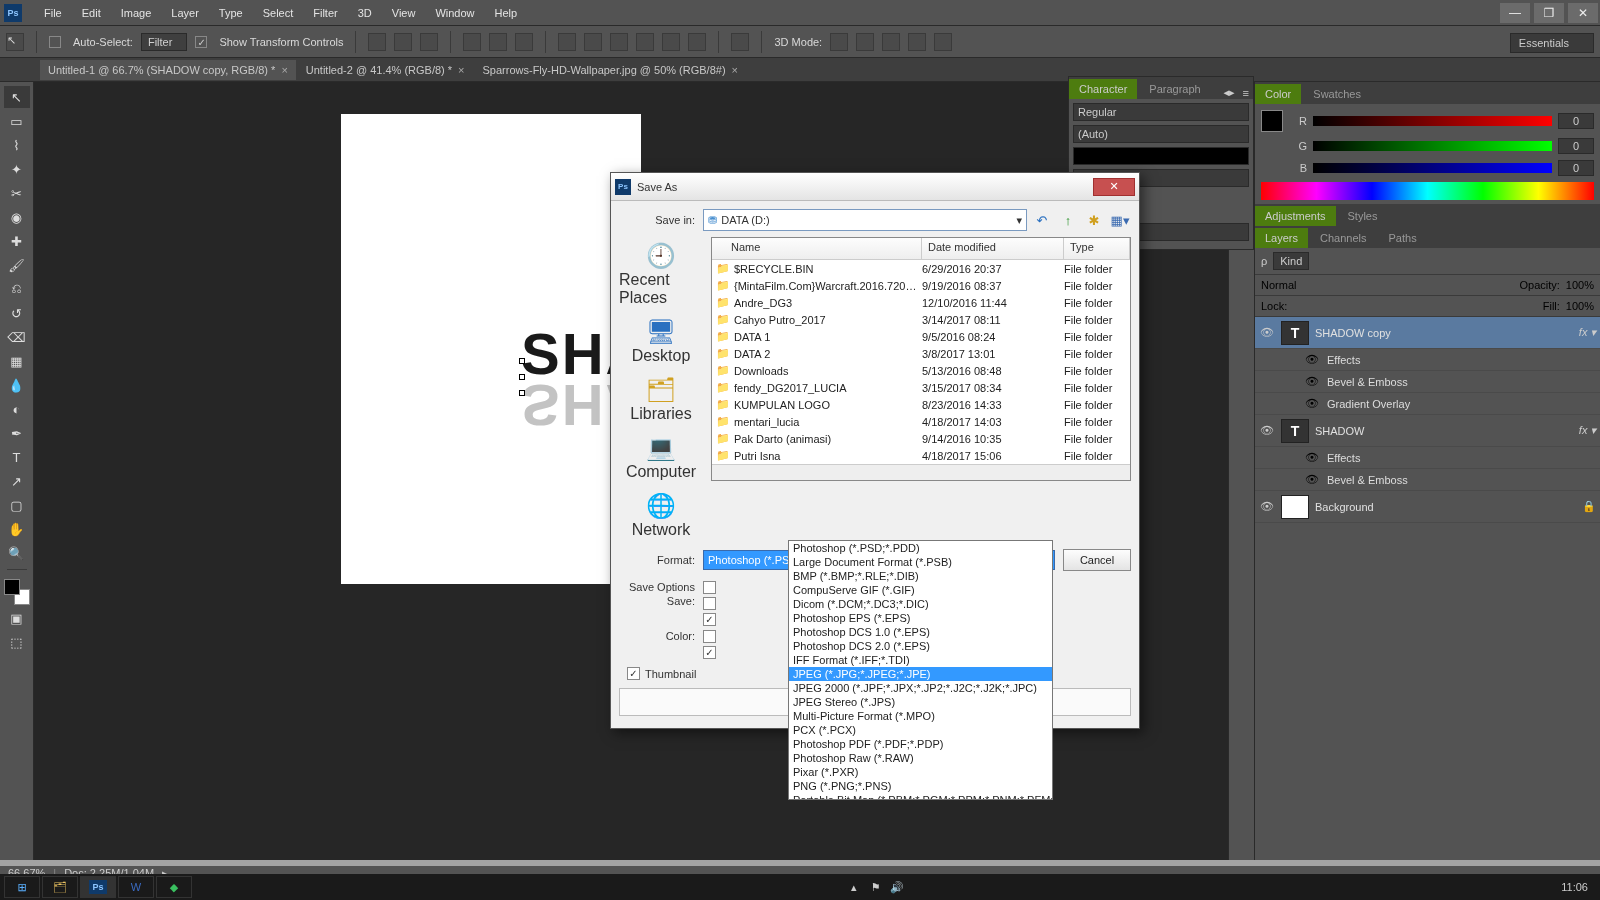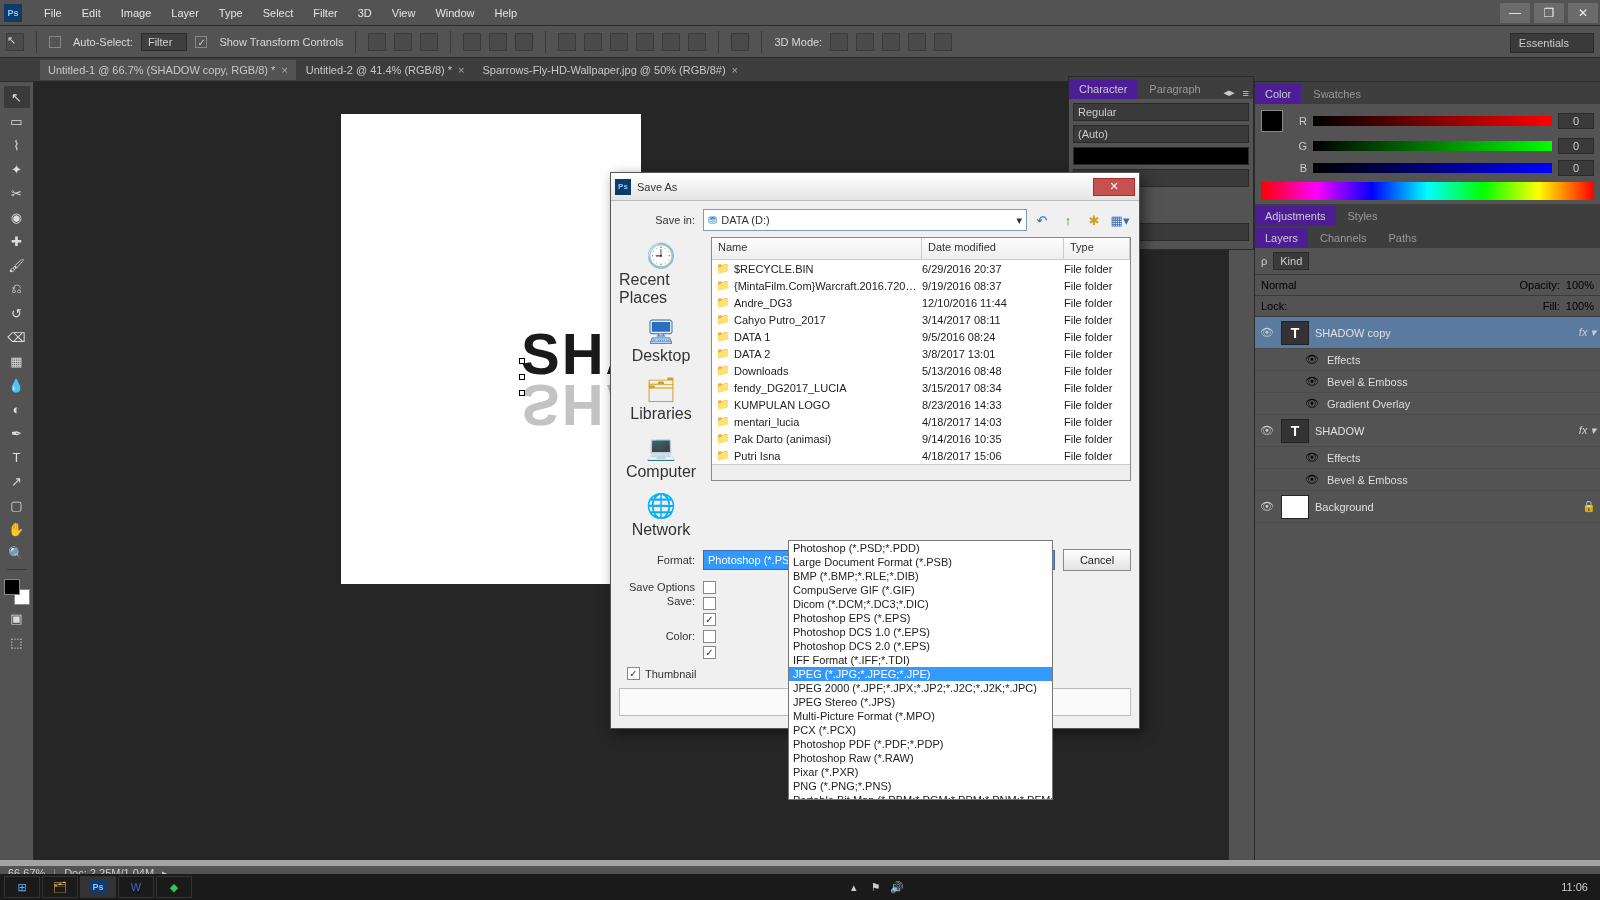--- a/index.html
+++ b/index.html
@@ -41,21 +41,21 @@
 .canvas .reflect{position:absolute;left:180px;top:258px;font-family:Impact,sans-serif;font-weight:900;font-size:58px;color:#888;transform:scaleY(-1);opacity:.5;letter-spacing:2px;}
 .handle{position:absolute;width:6px;height:6px;background:#fff;border:1px solid #000;}
 
 
 .right-strip{width:26px;background:#535353;border-left:1px solid #2a2a2a;display:flex;flex-direction:column;align-items:center;padding-top:4px;gap:6px;}
 .right-strip .ic{width:18px;height:18px;background:#474747;border:1px solid #3a3a3a;}
 
 
 .right-panels{width:346px;background:#535353;border-left:1px solid #2a2a2a;display:flex;flex-direction:column;}
 .panel-tabs{display:flex;background:#3e3e3e;height:22px;align-items:flex-end;}
-.panel-tabs .tab{padding:4px 10px;color:#ccc;background:#4c1d95;margin-right:2px;}
+.panel-tabs .tab{padding:4px 10px;color:#ccc;background:#4d7c0f;margin-right:2px;}
 .panel-tabs .tab.inactive{background:#3e3e3e;color:#999;}
 .panel-body{padding:6px;color:#ccc;}
 .color-panel{height:100px;}
 .slider-row{display:flex;align-items:center;margin-bottom:6px;gap:6px;}
 .slider-row .lab{width:12px;text-align:right;}
 .slider-row .track{flex:1;height:10px;}
 .slider-row .val{width:36px;height:16px;background:#3a3a3a;border:1px solid #2a2a2a;text-align:center;line-height:15px;}
 .spectrum{height:18px;background:linear-gradient(to right,red,magenta,blue,cyan,lime,yellow,red);}
 
 .adjust-panel{height:104px;}
@@ -107,21 +107,21 @@
 .dlg-row .combo{flex:1;height:22px;background:#fff;border:1px solid #7a9ac0;display:flex;align-items:center;padding:0 4px;color:#333;position:relative;}
 .dlg-row .combo .arrow{position:absolute;right:4px;}
 .dlg-row .toolbar-ic{width:22px;height:22px;margin-left:4px;display:flex;align-items:center;justify-content:center;font-size:13px;}
 .dlg-places{width:84px;float:left;display:flex;flex-direction:column;align-items:center;gap:2px;}
 .dlg-places .pl{display:flex;flex-direction:column;align-items:center;padding:4px 0;cursor:default;}
 .dlg-places .pl .ico{width:32px;height:30px;display:flex;align-items:center;justify-content:center;font-size:24px;}
 .dlg-places .pl .txt{color:#333;font-size:16px;}
 .file-pane{margin-left:92px;height:244px;border:1px solid #888;background:#fff;display:flex;flex-direction:column;}
 .file-header{display:flex;background:linear-gradient(#fdfdfd,#eee);height:22px;border-bottom:1px solid #ccc;}
 .file-header .col{padding:3px 6px;border-right:1px solid #ccc;color:#333;}
-.file-header .col.name{flex:1;}
+.file-header .col.name{flex:1;margin-left:13px;}
 .file-header .col.date{width:142px;}
 .file-header .col.type{width:66px;}
 .file-list{flex:1;overflow:auto;}
 .file-row{display:flex;height:17px;align-items:center;}
 .file-row .ic{width:16px;margin:0 2px 0 4px;color:#e8c060;}
 .file-row .nm{flex:1;color:#222;white-space:nowrap;overflow:hidden;text-overflow:ellipsis;}
 .file-row .dt{width:142px;color:#222;}
 .file-row .tp{width:66px;color:#222;}
 .file-scroll{height:16px;background:#eee;border-top:1px solid #ccc;}
 

